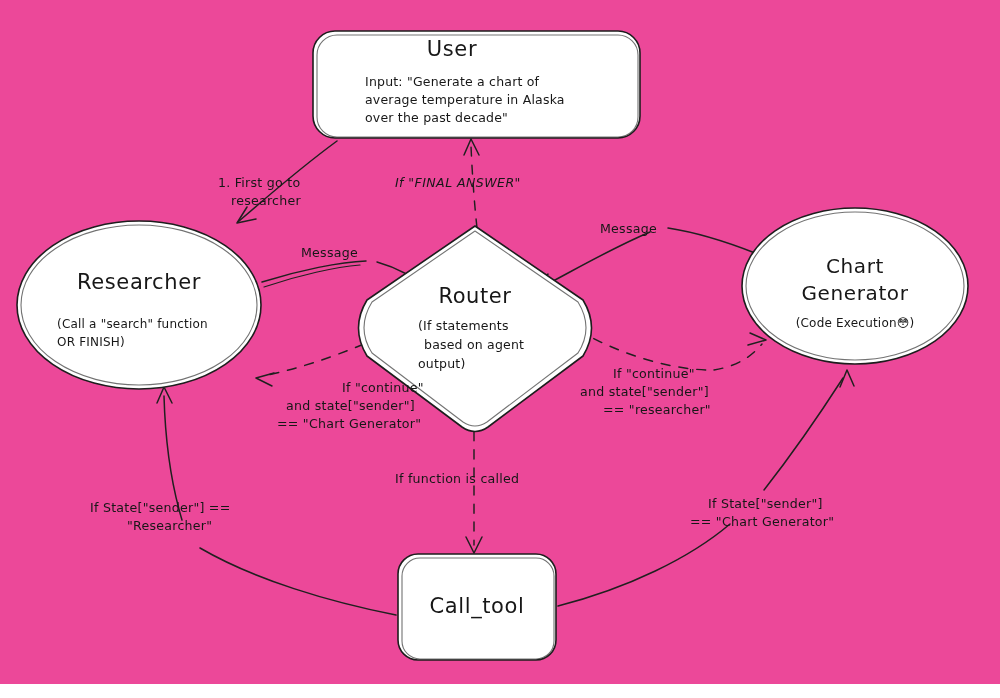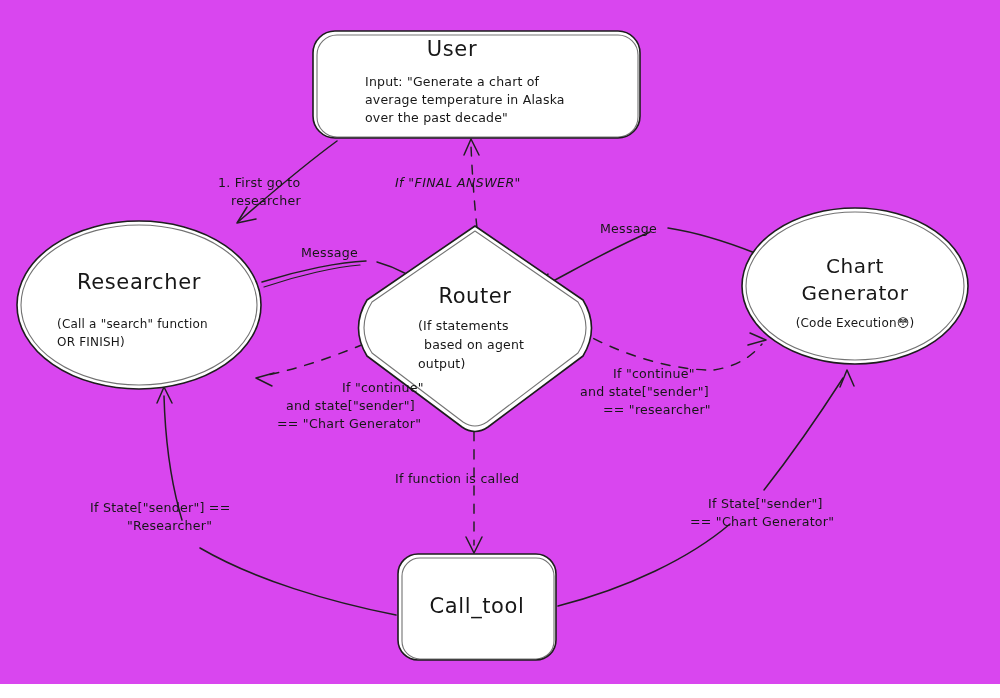--- a/index.html
+++ b/index.html
@@ -11,21 +11,21 @@
   body {
     width: 1000px;
     height: 698px;
     overflow: hidden;
     font-family: "DejaVu Sans", sans-serif;
   }
   #canvas-wrap {
     position: relative;
     width: 1000px;
     height: 684px;
-    background: #d946ef;
+    background: #ec4899;
   }
   svg#diagram {
     position: absolute;
     top: 0;
     left: 0;
     width: 1000px;
     height: 698px;
   }
   .node-shape {
     fill: #ffffff;

